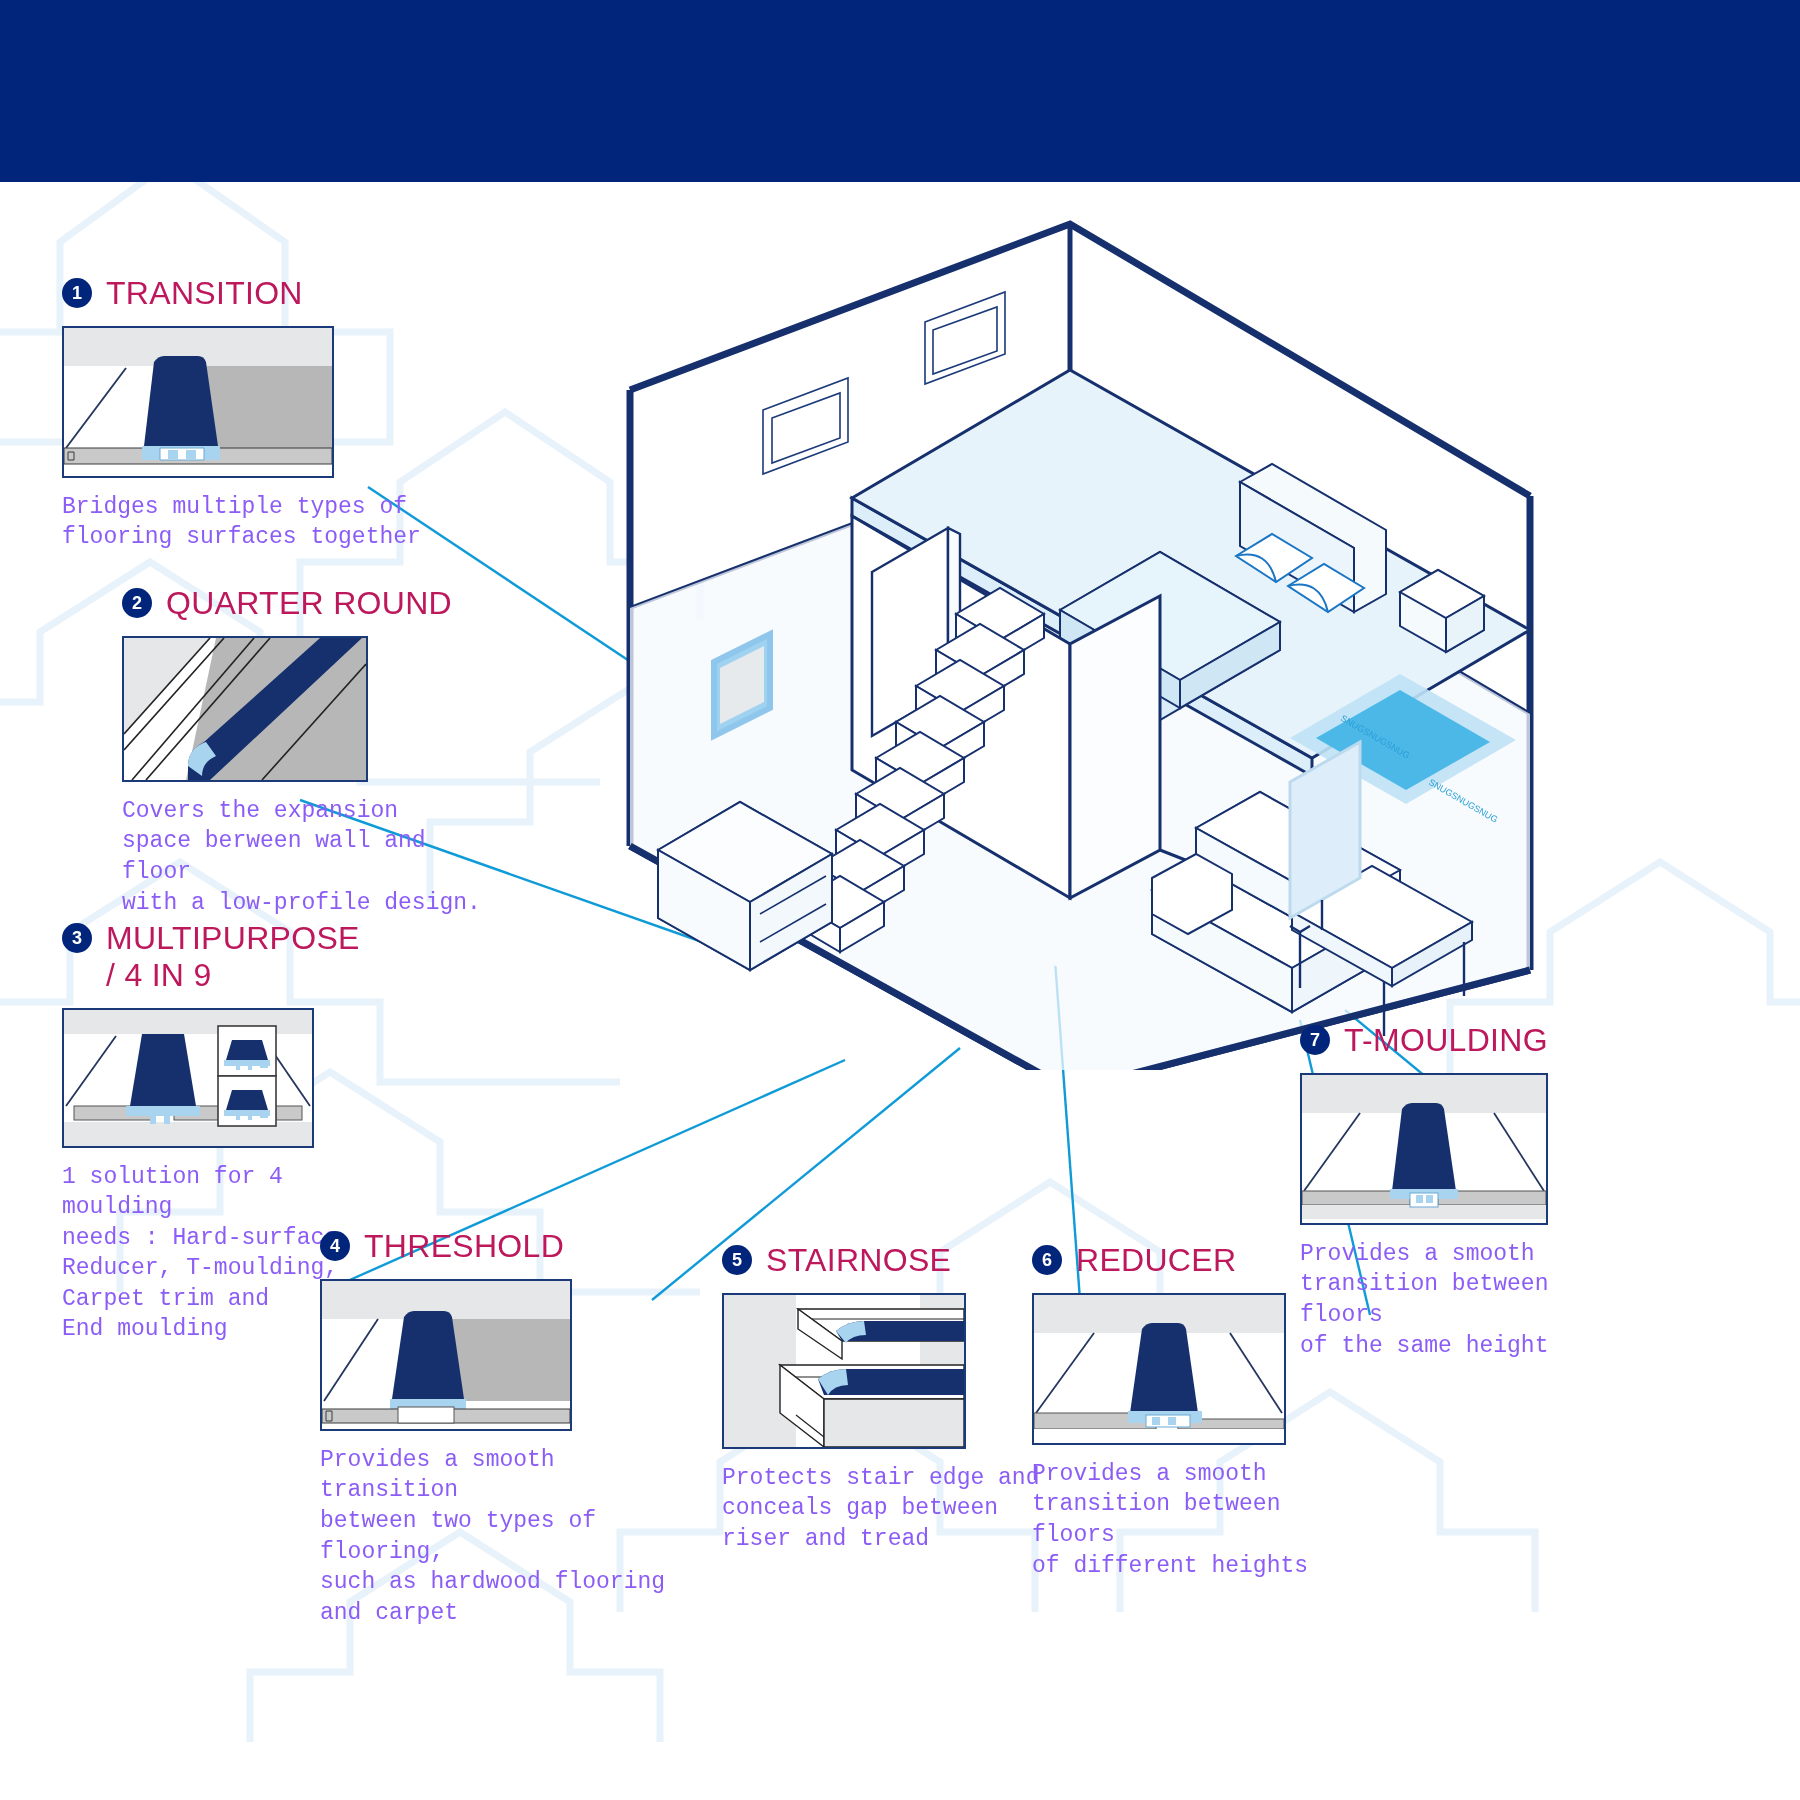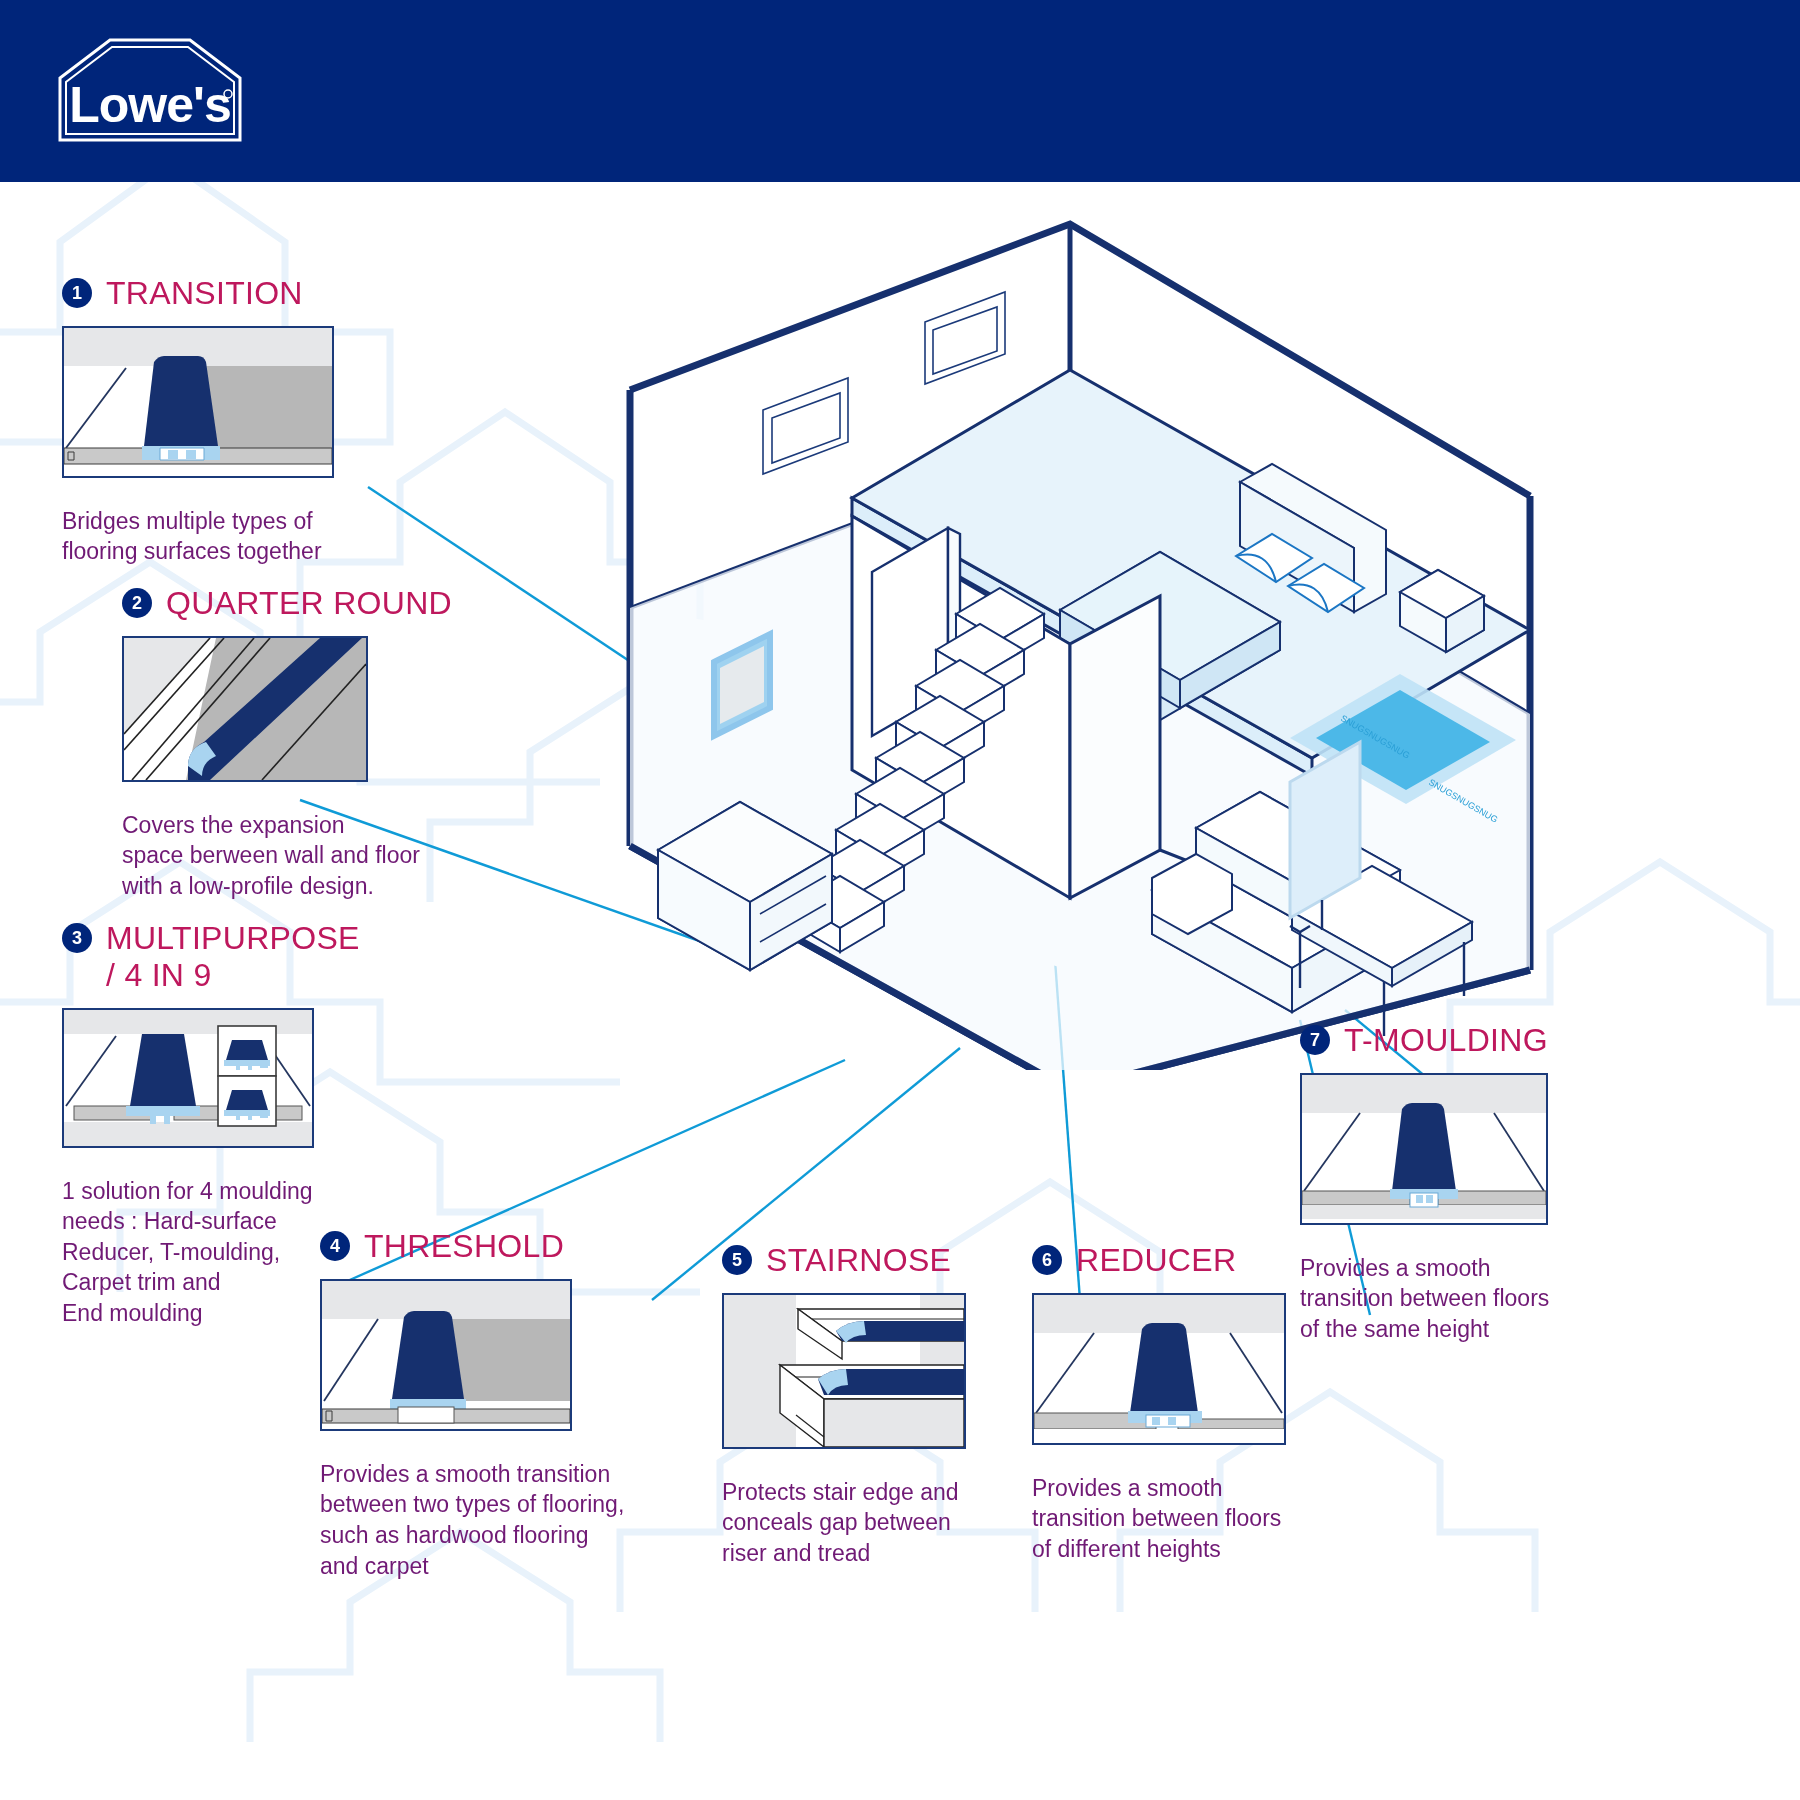--- a/index.html
+++ b/index.html
@@ -53,22 +53,23 @@
     flex:0 0 auto;line-height:1;
   }
   .callout-title{
     color:#be185d;font-size:32px;font-weight:normal;letter-spacing:0.3px;
     line-height:1.15;white-space:pre-line;
   }
   .fig{
     border:2px solid #1b3a7a;background:#ffffff;display:block;
   }
   .callout-desc{
-    color:#701a75;font-size:23px;line-height:1.33;margin-top:28px;
+    color:#8b5cf6;font-size:23px;line-height:1.33;margin-top:14px;
     white-space:pre-line;
+    font-family:Liberation Mono, monospace;
   }
   .c-wall{fill:#e6e7e9;}
   .c-sub{fill:#b7b7b7;}
   .c-sub2{fill:#c9c9c9;}
   .c-navy{fill:#16306e;}
   .c-lt{fill:#a9d4f0;}
   .c-white{fill:#ffffff;}
   .ln{stroke:#1b3a7a;stroke-width:1.6;fill:none;}
   .ln-dk{stroke:#24365f;stroke-width:1.8;fill:none;}
 </style>
@@ -87,28 +88,20 @@
       <path d="M120 1110 L120 1030 L220 1030 L220 960 L330 890 L440 960 L440 1030 L540 1030 L540 1110 L700 1110"></path>
       <path d="M840 1220 L840 1140 L940 1140 L940 1070 L1050 1000 L1160 1070 L1160 1140 L1255 1140 L1255 1220"></path>
       <path d="M1120 1430 L1120 1350 L1220 1350 L1220 1280 L1330 1210 L1440 1280 L1440 1350 L1535 1350 L1535 1430"></path>
       <path d="M620 1430 L620 1350 L720 1350 L720 1280 L830 1210 L940 1280 L940 1350 L1035 1350 L1035 1430"></path>
       <path d="M1450 900 L1450 820 L1550 820 L1550 750 L1660 680 L1770 750 L1770 820 L1860 820 L1860 900"></path>
       <path d="M250 1560 L250 1490 L350 1490 L350 1420 L460 1350 L570 1420 L570 1490 L660 1490 L660 1560"></path>
     </g>
   </svg>
 
   <div class="header">
-    <div class="logo-box">
-      <svg class="logo-svg" width="196" height="112" viewBox="0 0 196 112">
-        <path d="M8 70 L8 42 L58 4 L138 4 L188 42 L188 70 L188 104 L8 104 Z" fill="none" stroke="#ffffff" stroke-width="3"></path>
-        <path d="M14 68 L14 46 L60 11 L136 11 L182 46 L182 68 L182 98 L14 98 Z" fill="none" stroke="#ffffff" stroke-width="2"></path>
-        <text x="98" y="86" font-family="'Liberation Sans',sans-serif" font-size="50" font-weight="bold" fill="#ffffff" text-anchor="middle" letter-spacing="-1">Lowe's</text>
-        <circle cx="176" cy="58" r="4" fill="none" stroke="#ffffff" stroke-width="1.5"></circle>
-      </svg>
-    </div>
   </div>
 
   <svg class="connectors" viewBox="0 0 1800 1800" width="1800" height="1800">
     <g stroke="#0f9bd7" stroke-width="2.4" fill="none">
       <path d="M368 487 L742 736"></path>
       <path d="M300 800 L742 956"></path>
       <path d="M343 1283 L845 1060"></path>
       <path d="M652 1300 L960 1048"></path>
       <path d="M1080 1300 L1055 960"></path>
       <path d="M1370 1315 L1300 1020"></path>

